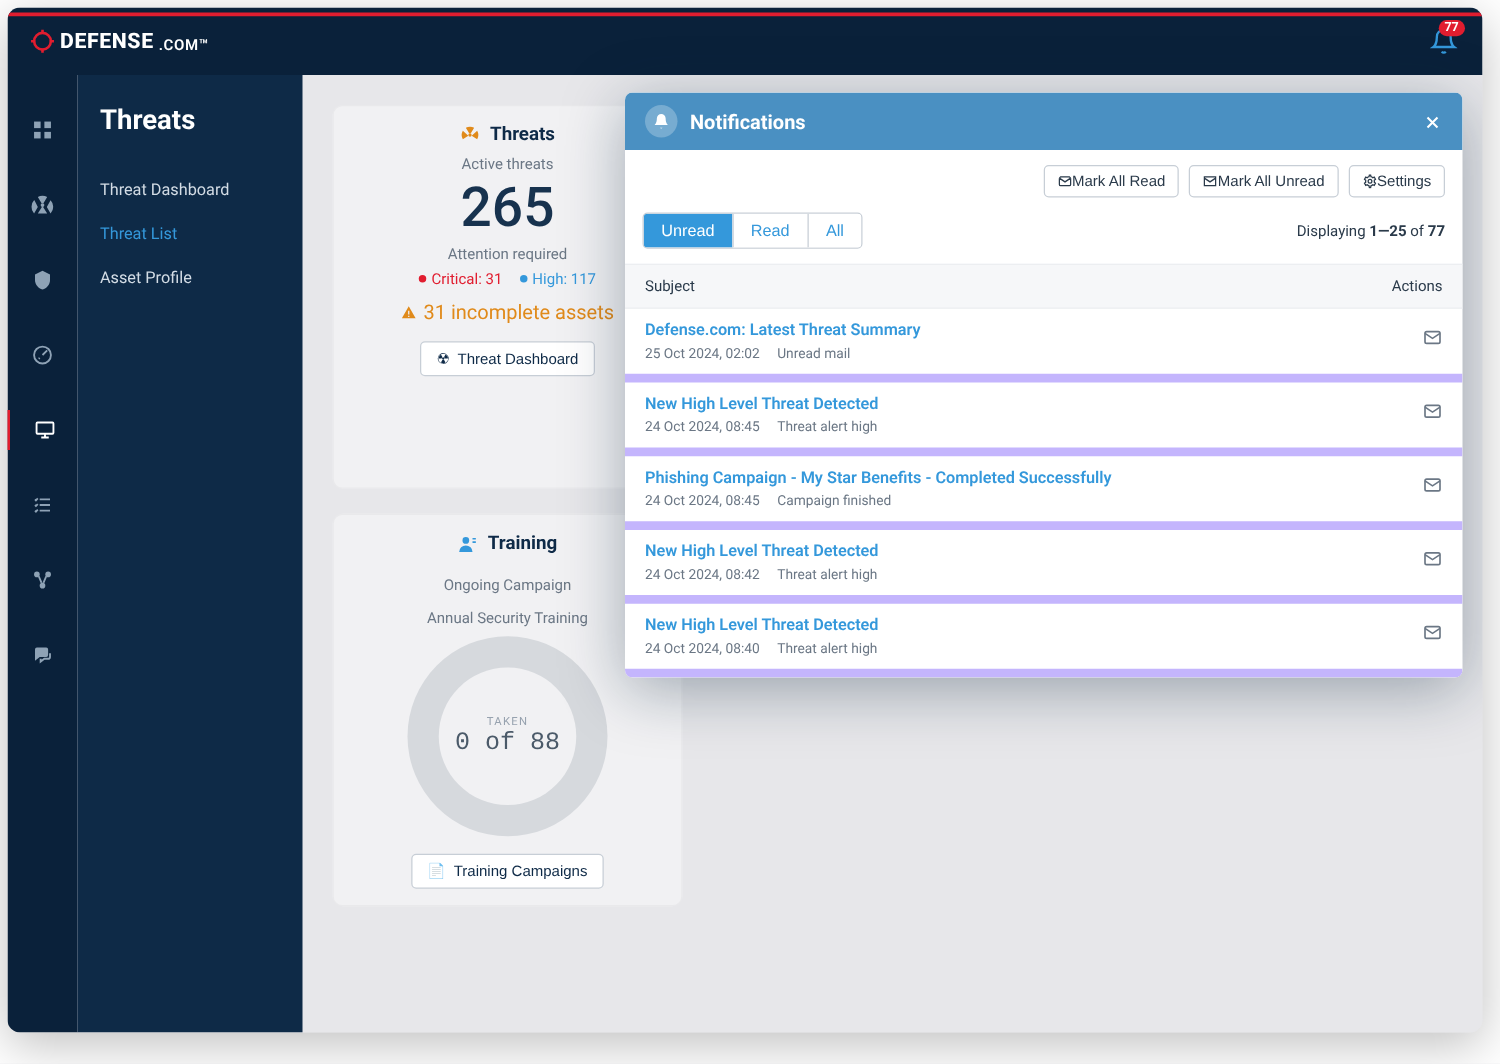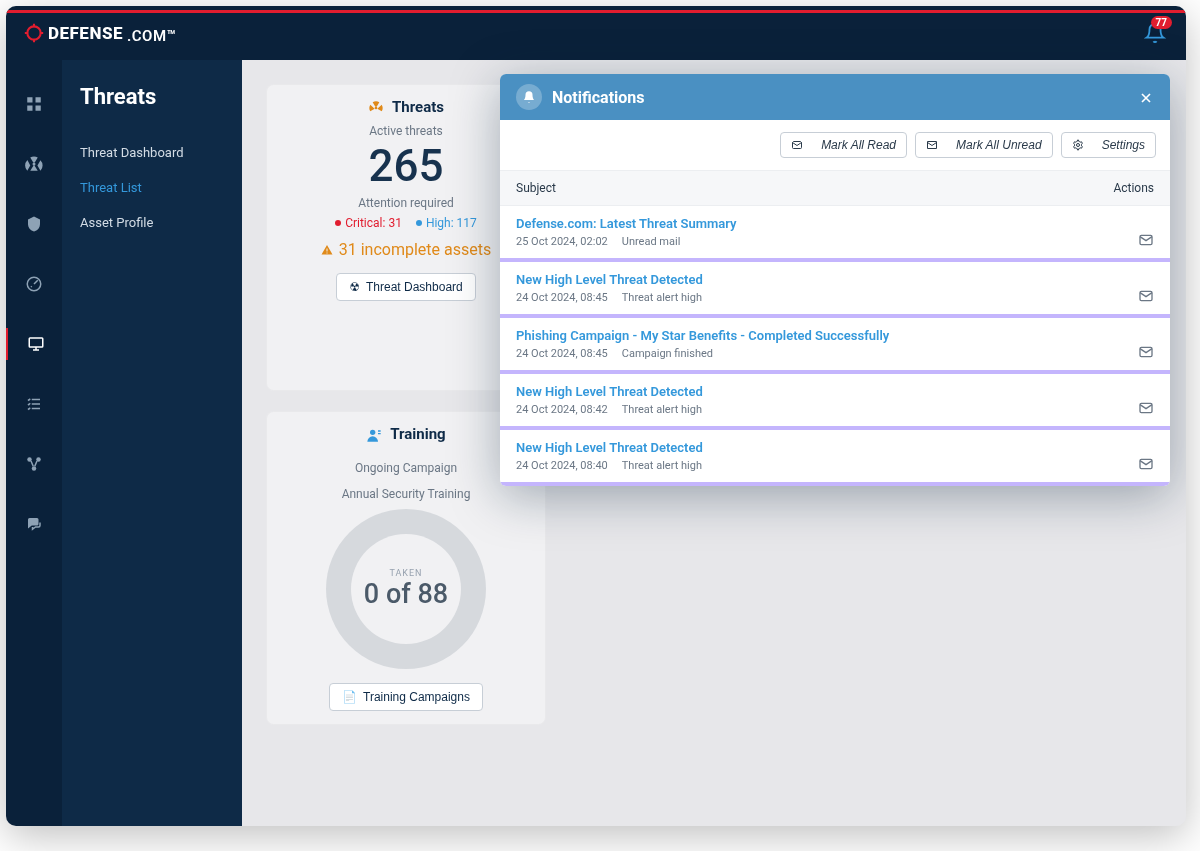--- a/index.html
+++ b/index.html
@@ -36,21 +36,21 @@
     align-items: center;
     justify-content: space-between;
     padding: 0 20px 0 18px;
     z-index: 10;
   }
   .logo {
     display: flex; align-items: center; gap: 4px;
     color: #fff; font-weight: 800; font-size: 17px; letter-spacing: .5px;
   }
   .logo-mark svg { display:block; }
-  .logo .dotcom { font-size: 15px; font-weight: 600; letter-spacing: .5px; position: relative; top: 3px; }
+  .logo .dotcom { font-size: 12px; font-weight: 600; letter-spacing: .5px; position: relative; top: 3px; }
   .bell-area { position: relative; }
   .bell-area svg { display:block; }
   .badge {
     position: absolute; top:-6px; right:-6px;
     background:#e11d2f; color:#fff;
     font-size:10px; font-weight:700;
     padding:1px 5px; border-radius:10px;
   }
   
   .icon-rail {
@@ -104,21 +104,21 @@
     background: conic-gradient(#d6d9dd 0 360deg);
     display:flex; align-items:center; justify-content:center;
     position:relative; margin-top:8px;
   }
   .training-ring::before {
     content:""; position:absolute; width:110px; height:110px; border-radius:50%;
     background:#f1f1f3;
   }
   .ring-text { position:relative; text-align:center; }
   .ring-text .lbl { font-size:9px; color:#97a2af; letter-spacing:1px;}
-  .ring-text .val { font-size:27px; font-weight:500; color:#4b5a69; }
+  .ring-text .val { font-size:20px; font-weight:500; color:#4b5a69;font-family:Liberation Mono, monospace; }
   .tiny-screenshot {
     width:220px; height:80px; border:1px solid #d6d9dd; border-radius:2px; background:#fff;
     display:flex; overflow:hidden; margin-top:4px;
   }
   .tiny-screenshot .leftp { width:45%; background:#fff; display:flex; flex-direction:column; align-items:center; justify-content:center; gap:3px;}
   .tiny-screenshot .leftp div { width:70%; height:6px; background:#3498db; border-radius:1px;}
   .tiny-screenshot .leftp div.outline { background:#fff; border:1px solid #3498db;}
   .tiny-screenshot .rightp { flex:1; background:linear-gradient(90deg,#878f95,#6e7a81);}
   .user-link { color:#3498db; font-size:12px; font-weight:600;}
   .inline-mini { font-size:10px; }
@@ -138,36 +138,35 @@
   .notif-head .bell-circle {
     width:26px; height:26px; border-radius:50%; background:rgba(255,255,255,.25);
     display:flex; align-items:center; justify-content:center;
   }
   .notif-toolbar {
     display:flex; justify-content:flex-end; gap:8px; padding:12px 14px;
     border-bottom: none;
   }
   .chip-btn {
     font-size:12px; border:1px solid #c7ced6; border-radius:4px;
-    padding:5px 10px; background:#fff; cursor:pointer; display:flex; align-items:center; gap:18px;
+    padding:5px 10px; background:#fff; cursor:pointer; display:flex; align-items:center; gap:0;
     color:#2a3a4a;
-    font-style:italic;
   }
   .seg-row { display:flex; align-items:center; justify-content:space-between; padding:0 14px 12px;}
   .seg { display:flex; border:1px solid #c7ced6; border-radius:4px; overflow:hidden;}
   .seg button { border:none; padding:6px 14px; font-size:13px; cursor:pointer; background:#fff; color:#3498db;}
   .seg button + button { border-left:1px solid #c7ced6;}
   .seg button.on { background:#3498db; color:#fff;}
   .display-count { font-size:12px; color:#2a3a4a;}
   .tbl-head {
     display:flex; justify-content:space-between; padding:10px 16px;
     font-size:12px; color:#2a3a4a; background:#f6f7f9; border-top:1px solid #eceef1; border-bottom:1px solid #eceef1;
   }
   .notif-item {
-    padding:10px 16px; border-bottom:4px solid #c4b5fd; display:flex; justify-content:space-between; align-items:flex-end;
+    padding:10px 16px; border-bottom:7px solid #c4b5fd; display:flex; justify-content:space-between; align-items:flex-start;
   }
   .notif-item .title { color:#3498db; font-size:13px; font-weight:600; margin-bottom:4px;}
   .notif-item .meta { font-size:11px; color:#6b7785; display:flex; gap:14px;}
   .env-icon { color:#6b7785; margin-top:2px;}
   .dot { width:6px; height:6px; border-radius:50%; display:inline-block;}
   .dot.red { background:#e11d2f;}
   .dot.blue { background:#3498db;}
   svg { display:inline-block; vertical-align:middle;}
 </style>
 </head>
@@ -390,20 +389,30 @@
       </button>
       <button class="chip-btn">
         <svg width="12" height="12" viewBox="0 0 24 24" fill="none" stroke="currentColor" stroke-width="2">
             <circle cx="12" cy="12" r="3"></circle>
             <path d="M19 12a7 7 0 00-.2-1.7l2-1.5-2-3.4-2.3 1a7 7 0 00-3-1.7L13 2h-2l-.5 2.7a7 7 0 00-3 1.7l-2.3-1-2 3.4 2 1.5A7 7 0 005 12c0 .6.1 1.1.2 1.7l-2 1.5 2 3.4 2.3-1a7 7 0 003 1.7L11 22h2l.5-2.7a7 7 0 003-1.7l2.3 1 2-3.4-2-1.5c.1-.6.2-1.1.2-1.7z"></path>
           </svg>
         <span>Settings</span>
       </button>
     </div>
 
+    <div class="seg-row">
+      <div class="seg">
+        <button class="on">Unread</button>
+        <button>Read</button>
+        <button>All</button>
+      </div>
+      <div class="display-count">
+        <span>Displaying </span><b>1—25</b><span> of </span><b>77</b>
+      </div>
+    </div>
 
     <div class="tbl-head">
       <span>Subject</span>
       <span>Actions</span>
     </div>
 
     <div id="notif-list">
         <div class="notif-item">
     <div>
       <div class="title">Defense.com: Latest Threat Summary</div>

